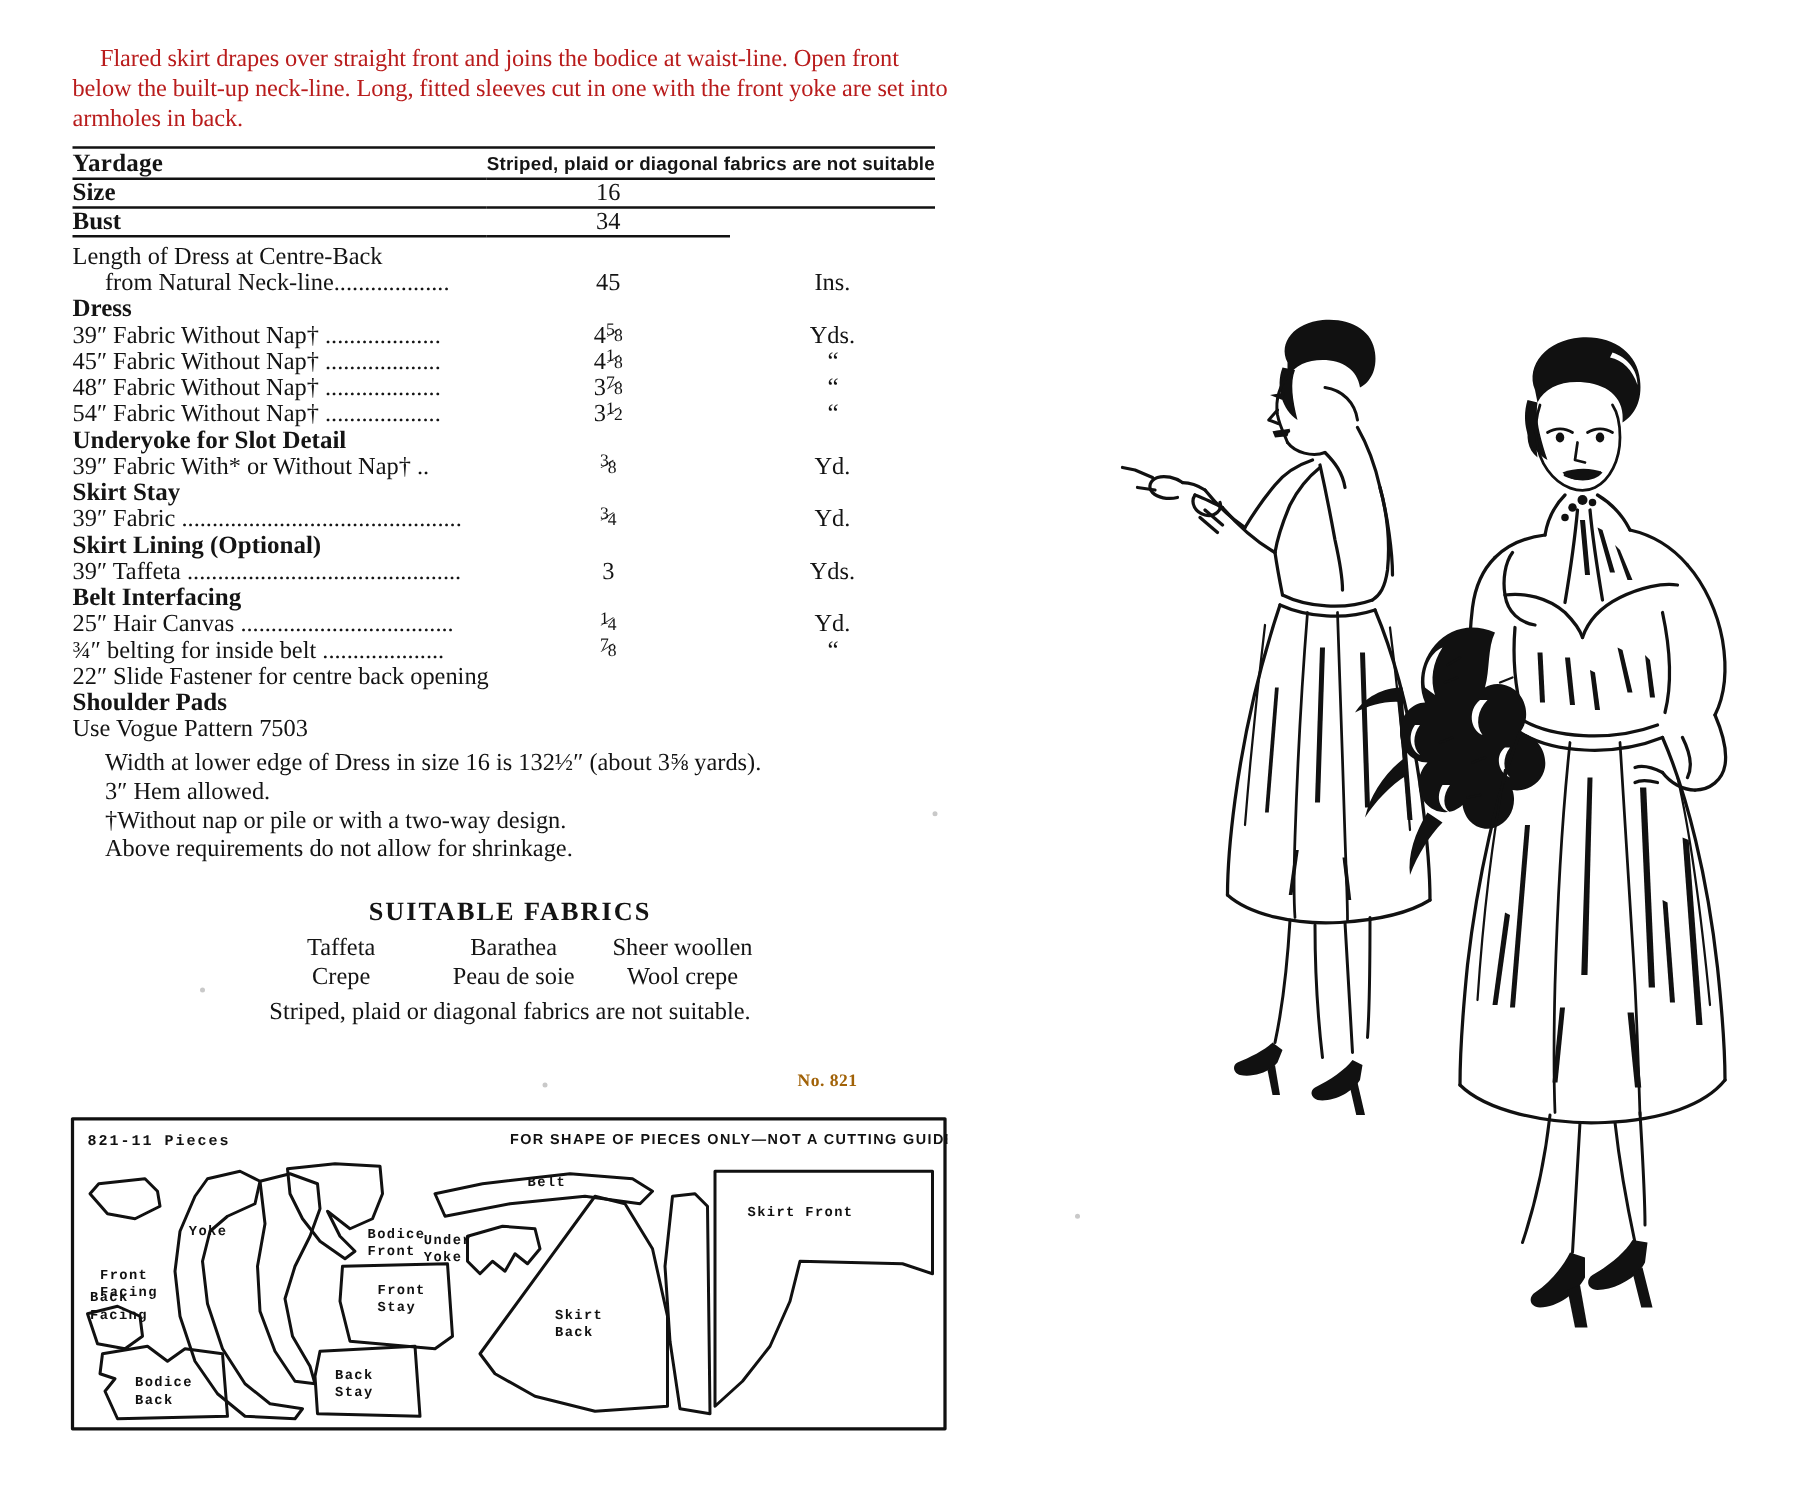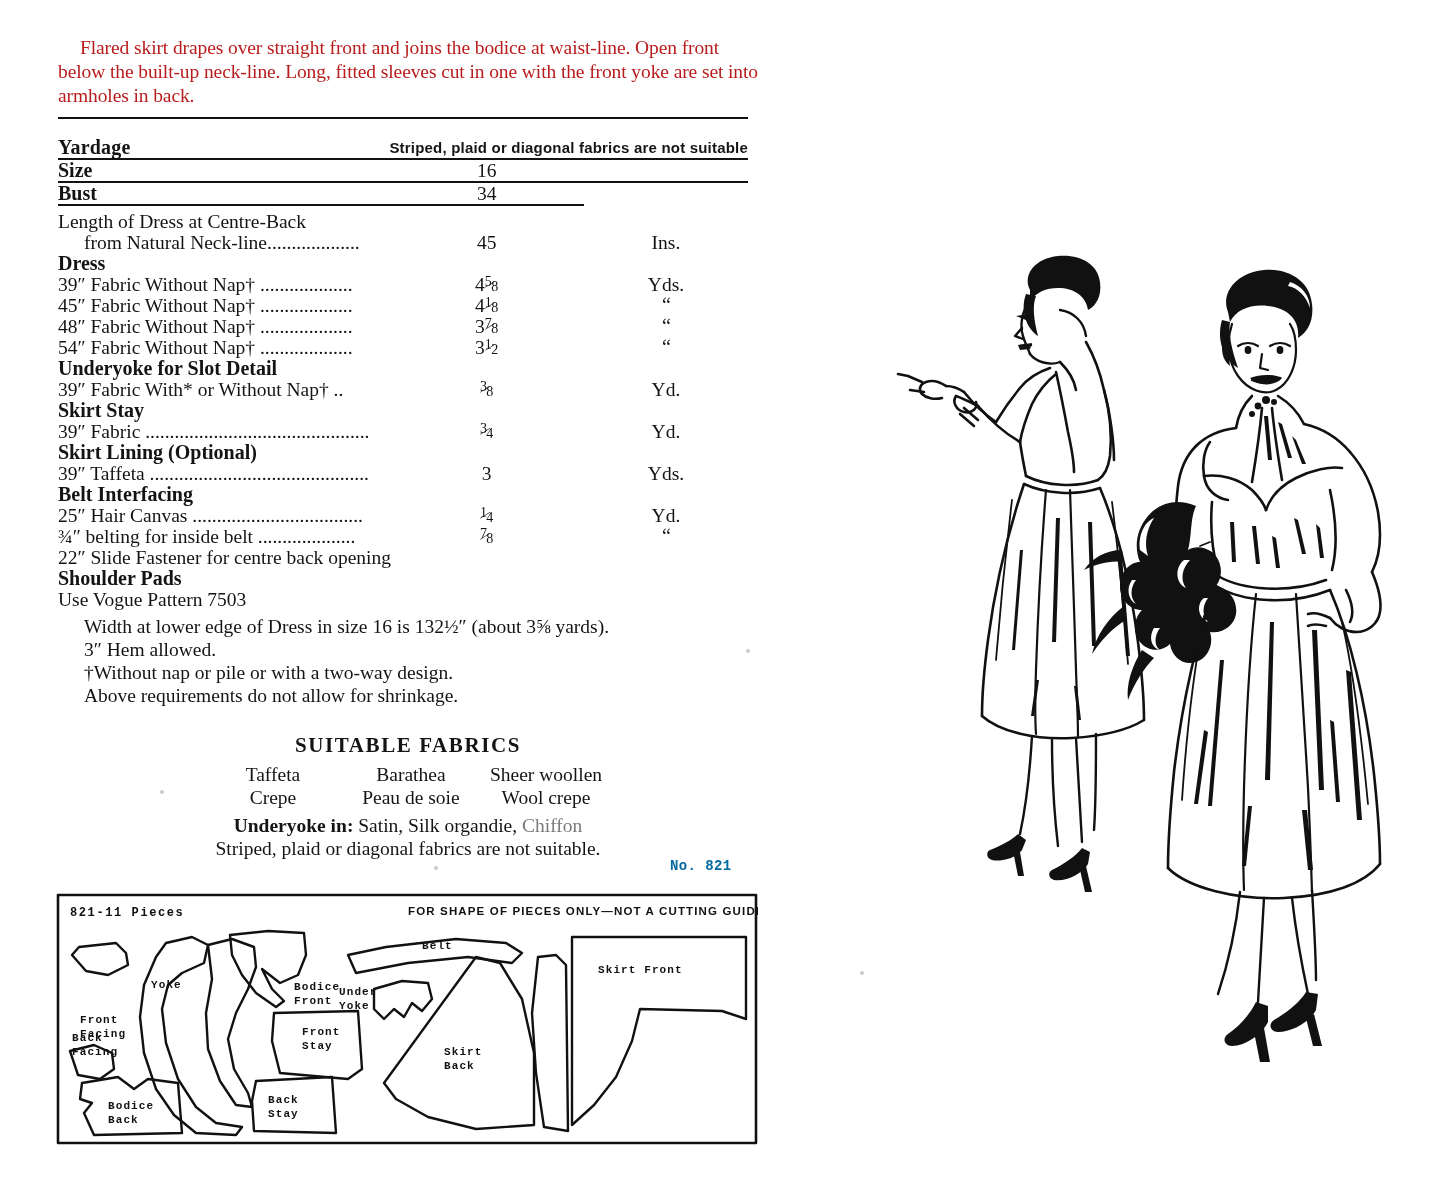--- a/index.html
+++ b/index.html
@@ -40,21 +40,21 @@
     height: 2px;
     background: #121212;
     margin-top: 9px;
     width: 690px;
   }
 
   
   .ytable {
     width: 690px;
     border-collapse: collapse;
-    margin-top: 18px;
+    margin-top: 2px;
     font-size: 19.5px;
   }
   .ytable td {
     padding: 0;
     vertical-align: bottom;
     line-height: 21px;
   }
   .col-label { width: 395px; }
   .col-val   { width: 160px; text-align: center; }
   .col-unit  { width: 135px; text-align: center; }
@@ -149,26 +149,25 @@
   }
   .fab-underyoke b { font-weight: bold; }
   .faded { color: #7a7a7a; }
   .fab-last { font-size: 19.5px; margin-top: 1px; }
 
   
   .patno {
     position: absolute;
     left: 638px;
     top: 858px;
-    font-family: Liberation Mono, monospace;
+    font-family: Liberation Serif, serif;
     font-weight: bold;
     font-size: 14px;
     letter-spacing: 0.4px;
-    color: #0369a1;
-    margin-left: 32px;
+    color: #a16207;
   }
 
   
   .piecebox {
     position: absolute;
     left: 56px;
     top: 893px;
     width: 592px;
     height: 252px;
   }
@@ -390,25 +389,20 @@
             <td>Sheer woollen</td>
           </tr>
           <tr>
             <td>Crepe</td>
             <td>Peau de soie</td>
             <td>Wool crepe</td>
           </tr>
         </tbody>
       </table>
     </div>
-    <div class="fab-underyoke">
-      <b>Underyoke in:</b>
-      <span>Satin, Silk organdie,</span>
-      <span class="faded">Chiffon</span>
-    </div>
     <div class="fab-last">Striped, plaid or diagonal fabrics are not suitable.</div>
   </div>
 </div>
 
 <div class="patno">No. 821</div>
 
 <div class="piecebox">
 <svg width="702" height="252" viewBox="0 0 702 252" xmlns="http://www.w3.org/2000/svg">
   <g fill="none" stroke="#111" stroke-width="2.6" stroke-linejoin="round" stroke-linecap="round">
     <rect x="2" y="2" width="698" height="248"></rect>

